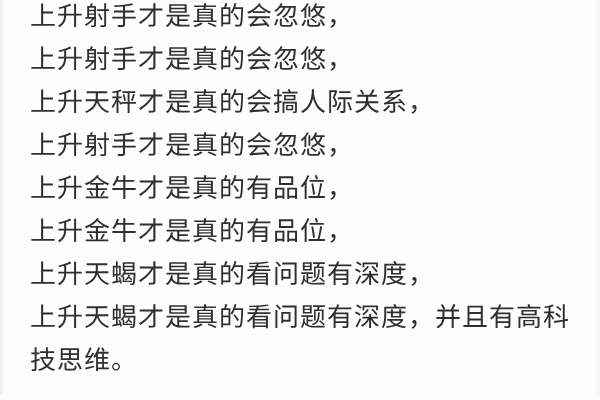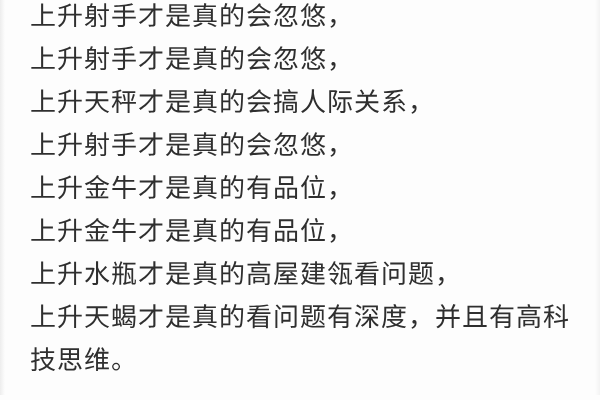--- a/index.html
+++ b/index.html
@@ -45,16 +45,16 @@
 <body>
 
 <div class="page">
   <div class="text-block">
     <p class="text-line">上升射手才是真的会忽悠，</p>
     <p class="text-line">上升射手才是真的会忽悠，</p>
     <p class="text-line">上升天秤才是真的会搞人际关系，</p>
     <p class="text-line">上升射手才是真的会忽悠，</p>
     <p class="text-line">上升金牛才是真的有品位，</p>
     <p class="text-line">上升金牛才是真的有品位，</p>
-    <p class="text-line">上升水瓶才是真的高屋建瓴看问题，</p>
+    <p class="text-line">上升天蝎才是真的看问题有深度，</p>
     <p class="text-line">上升天蝎才是真的看问题有深度，并且有高科技思维。</p>
   </div>
 </div>
 
 </body></html>

